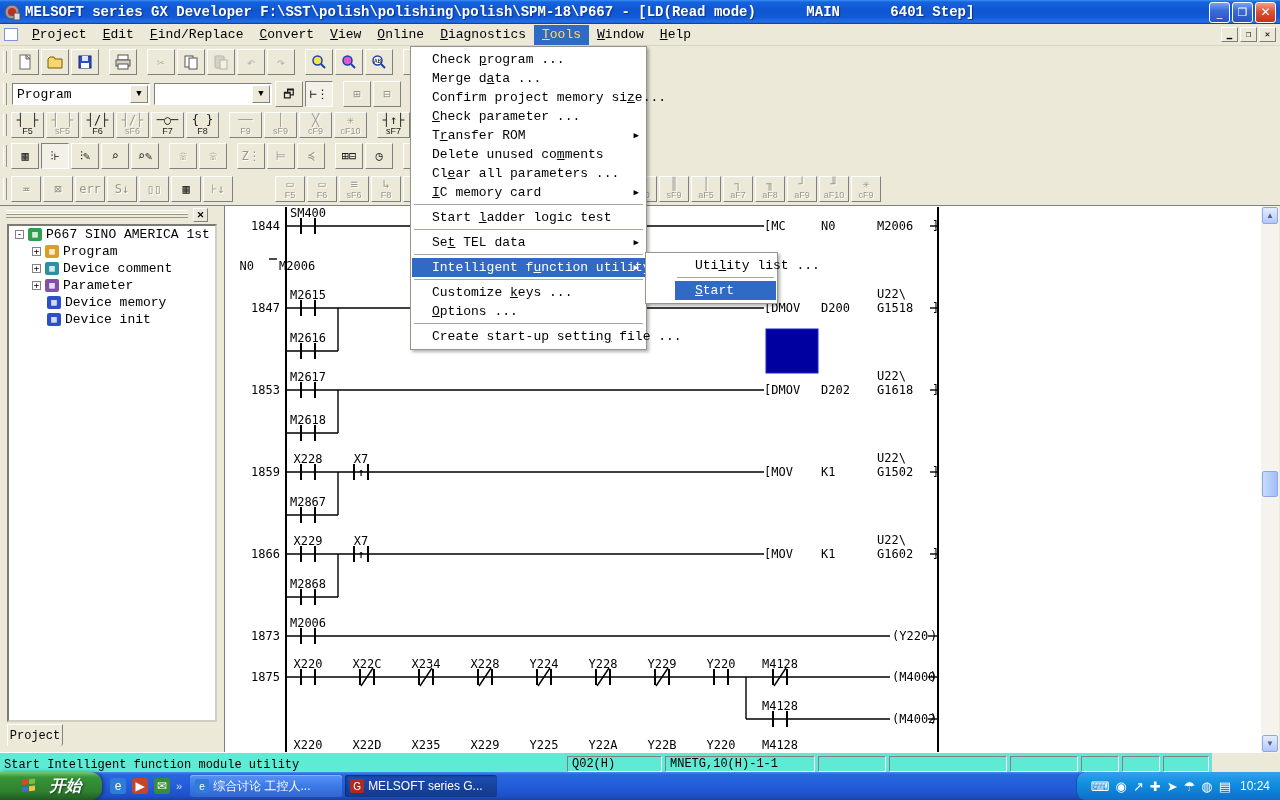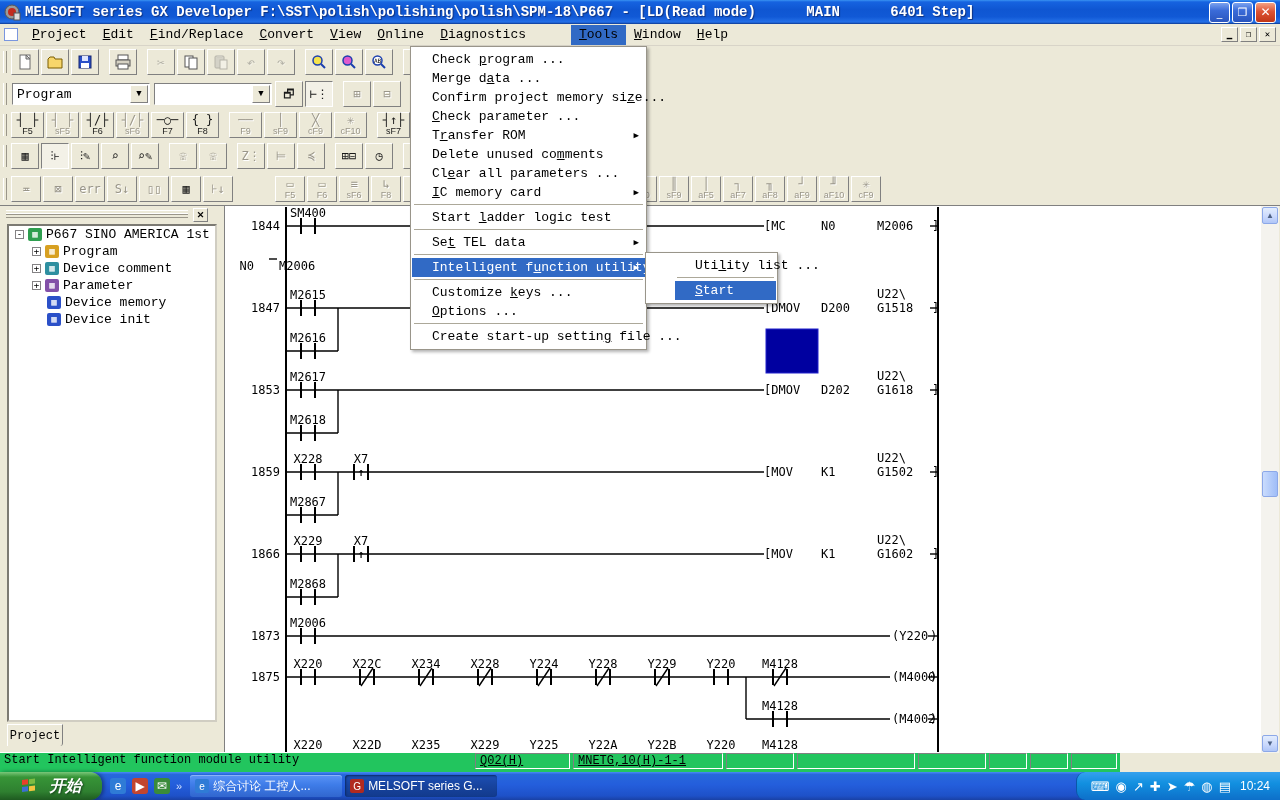--- a/index.html
+++ b/index.html
@@ -19,21 +19,21 @@
     background:linear-gradient(180deg,#7AA2EF,#3A6BD8 40%,#2A55BE); color:#fff; font-size:11px;
     display:flex; align-items:center; justify-content:center; font-family:"DejaVu Sans",sans-serif; }
   .wbtn.close { background:linear-gradient(180deg,#F3A183,#DD5334 45%,#C13617); font-size:12px; font-weight:bold; }
 
   
   .menubar { position:absolute; left:0; top:24px; width:1280px; height:22px; background:#ECE9D8;
     display:flex; align-items:center; font-family:"Liberation Mono", monospace; font-size:13px;
     border-bottom:1px solid #D8D4C8; }
   .mdi-icon { width:14px; height:13px; border:1px solid #7A96DF; background:#fff; margin:0 6px 0 4px; flex:none; }
   .mb-item { padding:2px 8px 3px 8px; white-space:pre; cursor:default; }
-  .mb-item.active { background:#316AC5; color:#000000;margin-left:37px; }
+  .mb-item.active { background:#316AC5; color:#fde047; }
   .mdi-btns { margin-left:auto; display:flex; gap:2px; padding-right:4px; }
   .mdi-btn { width:17px; height:15px; background:#ECE9D8; border:1px solid; border-color:#fff #808080 #808080 #fff;
     font-size:9px; display:flex; align-items:center; justify-content:center; color:#000; }
 
   
   .tb { position:absolute; left:0; width:1280px; background:#ECE9D8; display:flex; align-items:center; }
   .tb .grip { width:4px; height:22px; border-left:1px solid #fff; border-right:1px solid #9a968a; margin:0 3px; }
   .tbtn { height:26px; min-width:28px; margin:0 1px; background:#ECE9D8; border:1px solid;
     border-color:#fff #808080 #808080 #fff; display:flex; flex-direction:column; align-items:center;
     justify-content:center; font-family:"DejaVu Sans Mono", monospace; color:#1a1a1a; }
@@ -80,26 +80,26 @@
 
   
   .popup { position:absolute; background:#fff; border:1px solid #99958A;
     box-shadow:2px 2px 3px rgba(0,0,0,.3); font-family:"Liberation Mono",monospace; font-size:13px; z-index:50; padding:3px 1px; }
   .menu-item { height:19px; display:flex; align-items:center; padding:0 16px 0 20px; white-space:pre; position:relative; }
   .menu-item.hl { background:#316AC5; color:#fff; }
   .menu-item .arrow { position:absolute; right:6px; font-size:9px; }
   .menu-sep { height:2px; border-top:1px solid #ACA899; border-bottom:1px solid #fff; margin:2px 2px; }
 
   
-  .statusbar { position:absolute; left:0; top:752px; width:1120px; height:20px; background:#22c55e;
-    border-top:1px solid #fff; display:flex; align-items:flex-start;
+  .statusbar { position:absolute; left:0; top:752px; width:1212px; height:20px; background:#5eead4;
+    border-top:1px solid #fff; display:flex; align-items:flex-end;
     font-family:"Liberation Mono",monospace; font-size:12px; }
   .st-msg { flex:1; padding-left:4px; white-space:pre; }
   .st-panel { height:16px; border:1px solid; border-color:#808080 #fff #fff #808080; margin-right:3px;
-    padding:0 4px; white-space:pre; overflow:hidden; flex:none;text-decoration:underline; }
+    padding:0 4px; white-space:pre; overflow:hidden; flex:none; }
 
   
   .taskbar { position:absolute; left:0; top:772px; width:1280px; height:28px;
     background:linear-gradient(180deg,#4A8BF5 0%,#2768DB 9%,#245EDC 45%,#1E51C8 85%,#1941A5 100%); display:flex; align-items:center; }
   .startbtn { height:28px; width:102px; border-radius:0 12px 12px 0;
     background:linear-gradient(180deg,#7AC77A 0%,#379537 18%,#2F8030 70%,#1E5A20 100%);
     display:flex; align-items:center; justify-content:center; gap:13px; color:#fff; font-weight:bold;
     font-style:italic; font-size:16px; text-shadow:1px 1px 2px #14401a; box-shadow:2px 0 4px rgba(0,0,0,.4); flex:none; }
   .ql { display:flex; align-items:center; gap:6px; padding:0 8px; flex:none; }
   .ql-ico { width:16px; height:16px; border-radius:3px; display:flex; align-items:center; justify-content:center;

